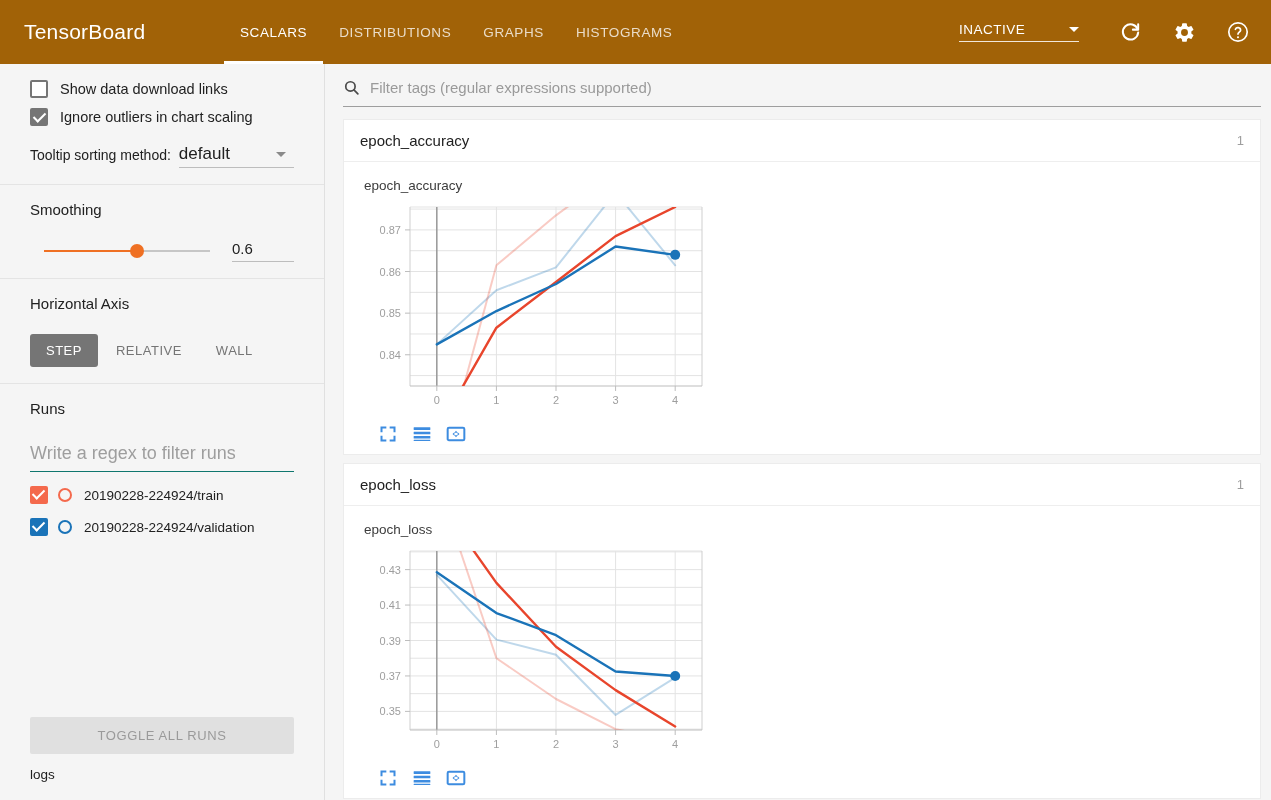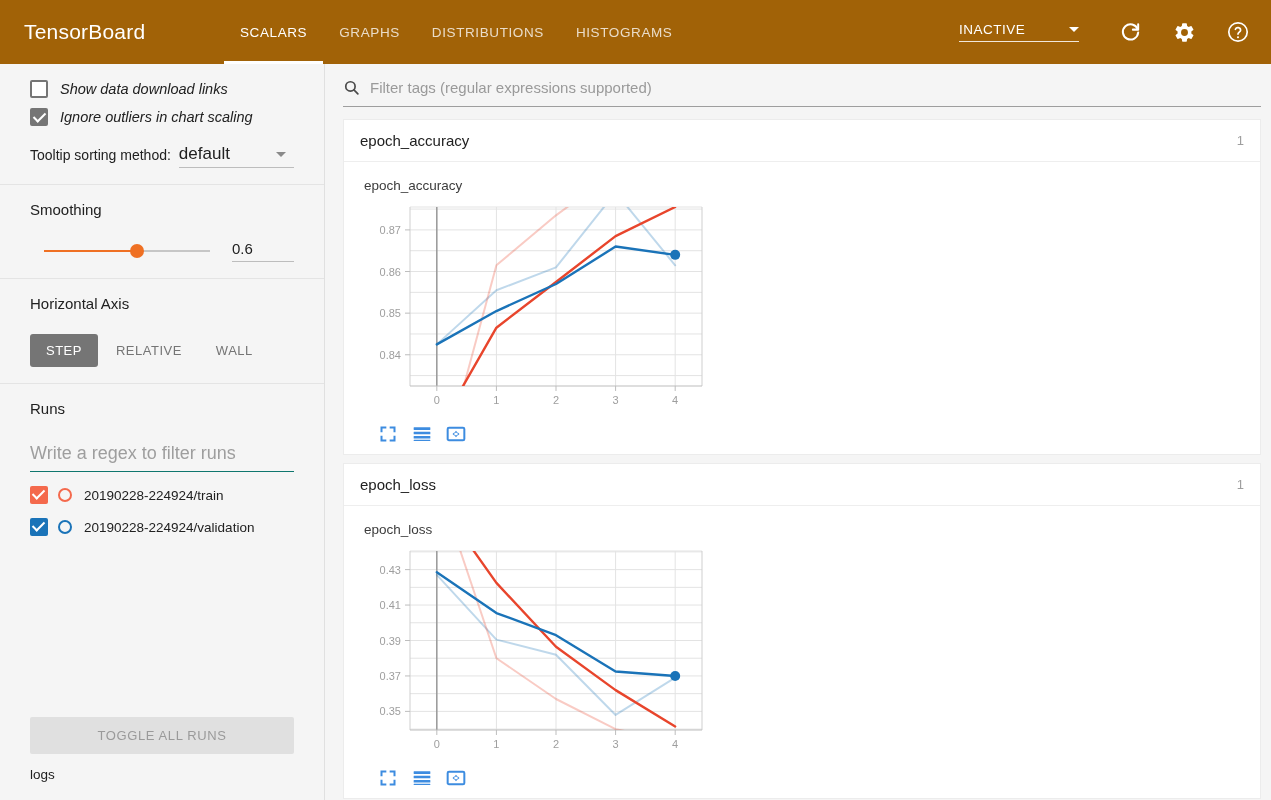--- a/index.html
+++ b/index.html
@@ -77,21 +77,21 @@
   .sidebar {
     width: 325px;
     background: #f5f5f5;
     border-right: 1px solid #e0e0e0;
     position: relative;
     flex: none;
   }
   .sb-section { padding: 16px 30px; }
   .sb-divider { height: 1px; background: #e4e4e4; margin: 0; }
 
-  .cb-row { display: flex; align-items: center; margin-bottom: 10px; cursor: pointer; font-style: italic; }
+  .cb-row { display: flex; align-items: center; margin-bottom: 10px; cursor: pointer; }
   .cbox {
     width: 18px; height: 18px; border: 2px solid #757575;
     border-radius: 2px; flex: none; margin-right: 12px;
     position: relative; background: #fff;
   }
   .cbox.checked { background: #757575; border-color: #757575; }
   .cbox.checked:after {
     content: ""; position: absolute; left: 4px; top: 0px;
     width: 5px; height: 10px; border: solid #fff;
     border-width: 0 2px 2px 0; transform: rotate(45deg);
@@ -223,22 +223,22 @@
 
   svg text { font-family: "Liberation Sans", sans-serif; }
 </style>
 </head>
 <body>
 
 <div class="header">
   <div class="brand">TensorBoard</div>
   <div class="tabs">
     <div class="tab active">SCALARS</div>
+    <div class="tab">DISTRIBUTIONS</div>
     <div class="tab">GRAPHS</div>
-    <div class="tab">DISTRIBUTIONS</div>
     <div class="tab">HISTOGRAMS</div>
   </div>
   <div class="header-right">
     <div class="status-select">
       <span class="label">INACTIVE</span>
       <span class="caret"></span>
     </div>
     <div class="hicon">
       <svg width="23" height="23" viewBox="0 0 24 24" fill="none" stroke="#fff" stroke-width="2.1" stroke-linecap="round" stroke-linejoin="round">
         <path d="M19.5 8.5A8 8 0 1 0 20 12"></path>

